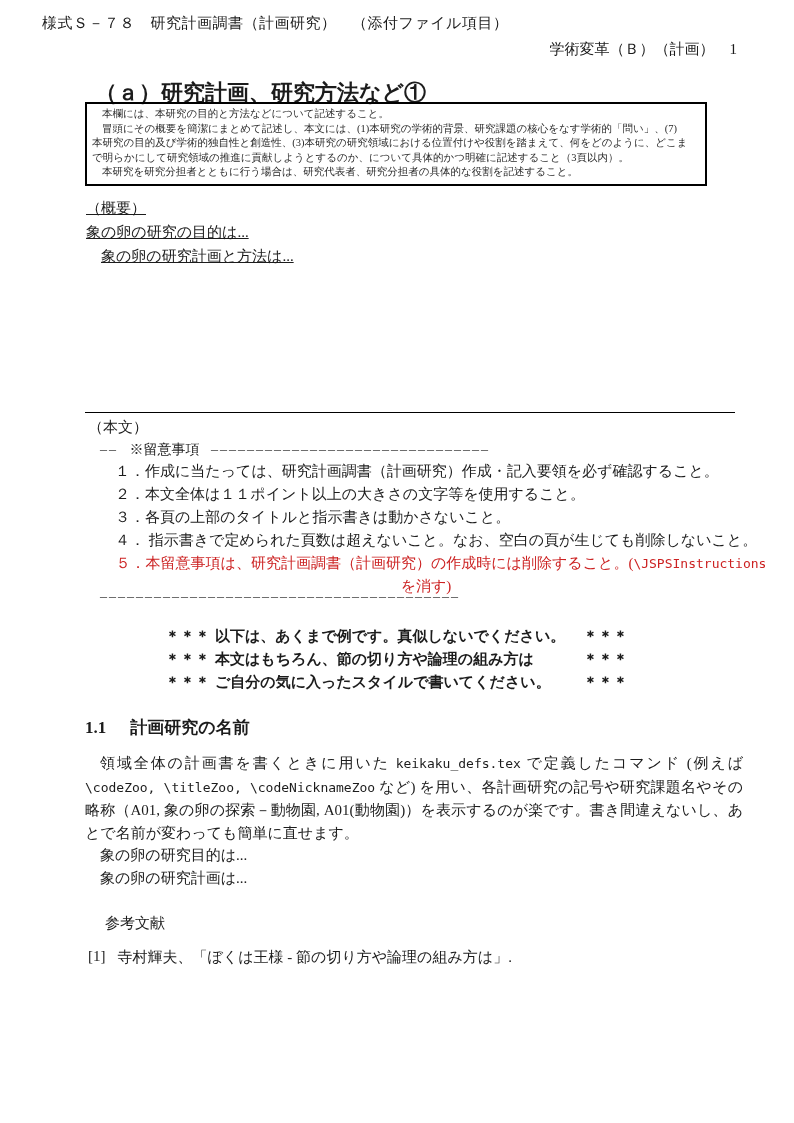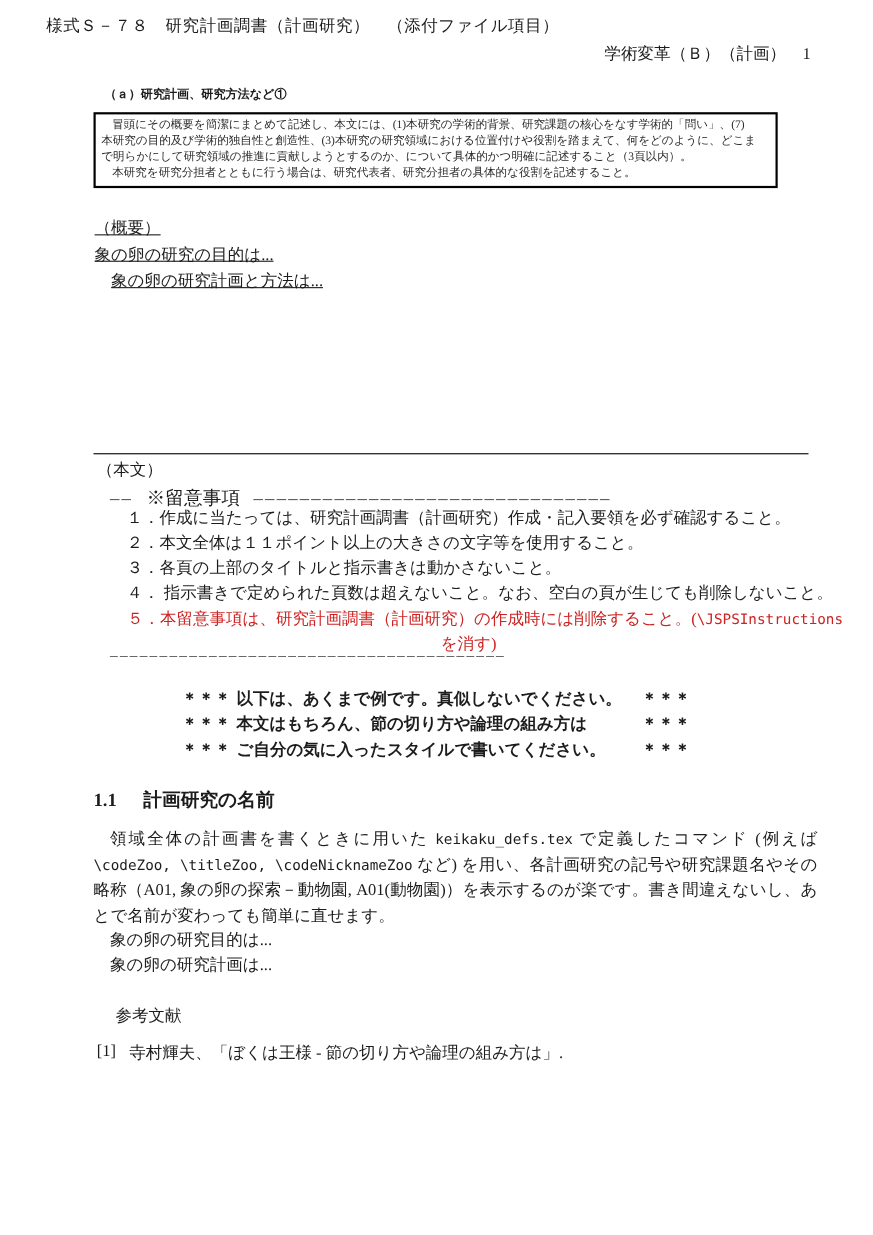--- a/index.html
+++ b/index.html
@@ -2,35 +2,35 @@
 <html><head>
 <meta charset="utf-8">
 <style>
   html,body{margin:0;padding:0;background:#ffffff;}
   body{width:794px;height:1123px;font-family:"Liberation Serif","DejaVu Serif",serif;color:#1c1c1c;}
   .page{position:relative;width:794px;height:1080px;background:#fff;overflow:hidden;}
 
   .hdr-left{position:absolute;left:42px;top:14px;font-size:15px;letter-spacing:.5px;}
   .hdr-right{position:absolute;right:57px;top:40px;font-size:15px;}
 
-  .sec-a{position:absolute;left:95px;top:78px;margin:0;font-size:11px;font-weight:bold;
+  .sec-a{position:absolute;left:95px;top:78px;margin:0;font-size:22px;font-weight:bold;
          font-family:Liberation Mono, monospace;text-align:center;}
 
   .inst-box{position:absolute;left:85px;top:102px;width:608px;border:2px solid #000;
             padding:3px 5px 4px 5px;font-size:10.5px;line-height:14.6px;color:#2a2a2a;}
   .inst-box .bl{white-space:nowrap;overflow:hidden;}
   .inst-box .ind{text-indent:10px;}
 
   .overview{position:absolute;left:86px;top:196px;font-size:15px;line-height:24px;text-decoration:underline;}
   .ind1{padding-left:15px;}
 
   .rule{position:absolute;left:85px;top:412px;width:650px;border-top:1.6px solid #000;}
 
   .honbun-label{position:absolute;left:88px;top:418px;font-size:15px;}
-  .notes-header{position:absolute;left:100px;top:441px;font-size:17px;color:#333;white-space:nowrap;}
+  .notes-header{position:absolute;left:100px;top:441px;font-size:14px;color:#333;white-space:nowrap;}
   .notes-header .nt{color:#1c1c1c;margin:0 8px;}
   .dash{letter-spacing:2px;color:#3a3a3a;}
 
   .notes{position:absolute;left:85px;top:460px;width:682px;font-size:15px;line-height:23px;}
   .note{padding-left:30px;}
   .note5{color:#cc2222;text-indent:30px;text-align:center;}
   .note5 .blk{display:block;text-indent:0;}
   .mono{font-family:"DejaVu Sans Mono","Liberation Mono",monospace;font-size:13px;}
 
   .closing-dashes{position:absolute;left:100px;top:589px;font-size:14px;white-space:nowrap;}
@@ -58,20 +58,21 @@
 <body>
 
 <div class="page">
 
   <div class="hdr-left">様式Ｓ－７８　研究計画調書（計画研究）　（添付ファイル項目）</div>
   <div class="hdr-right">学術変革（Ｂ）（計画）　1</div>
 
   <h1 class="sec-a">（ａ）研究計画、研究方法など①</h1>
 
   <div class="inst-box">
+    <div class="bl ind">本欄には、本研究の目的と方法などについて記述すること。</div>
     <div class="bl ind">冒頭にその概要を簡潔にまとめて記述し、本文には、(1)本研究の学術的背景、研究課題の核心をなす学術的「問い」、(7)</div>
     <div class="bl">本研究の目的及び学術的独自性と創造性、(3)本研究の研究領域における位置付けや役割を踏まえて、何をどのように、どこま</div>
     <div class="bl">で明らかにして研究領域の推進に貢献しようとするのか、について具体的かつ明確に記述すること（3頁以内）。</div>
     <div class="bl ind">本研究を研究分担者とともに行う場合は、研究代表者、研究分担者の具体的な役割を記述すること。</div>
   </div>
 
   <div class="overview">
     <div>（概要）</div>
     <div>象の卵の研究の目的は...</div>
     <div class="ind1">象の卵の研究計画と方法は...</div>

